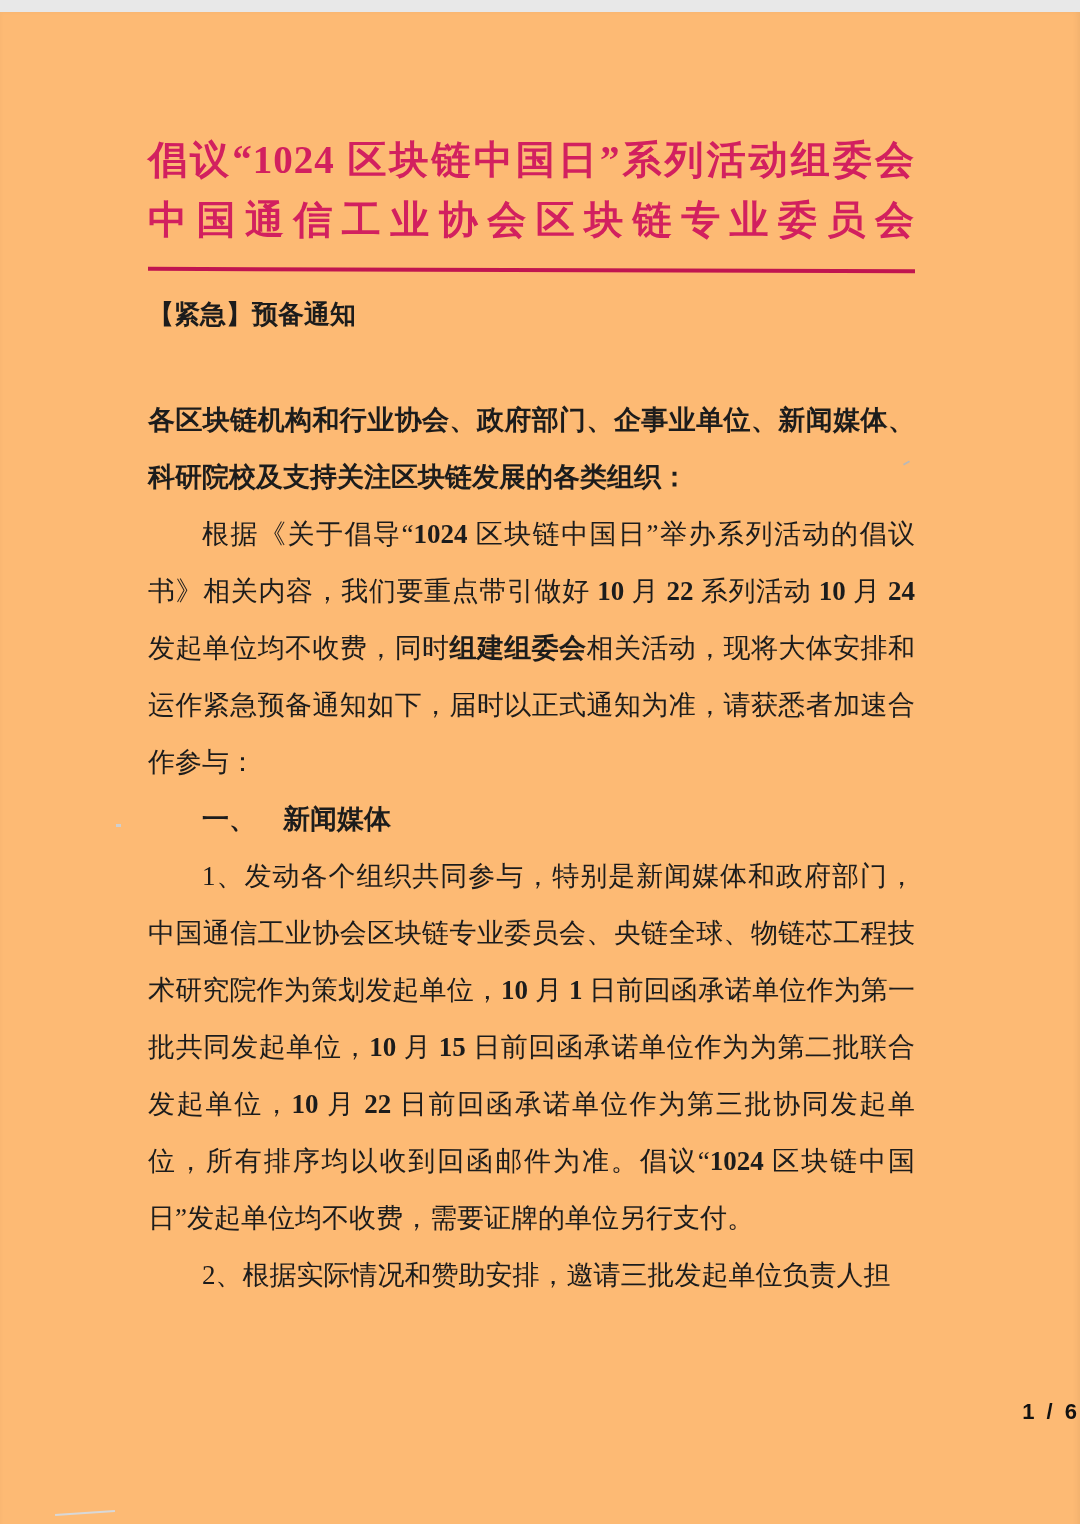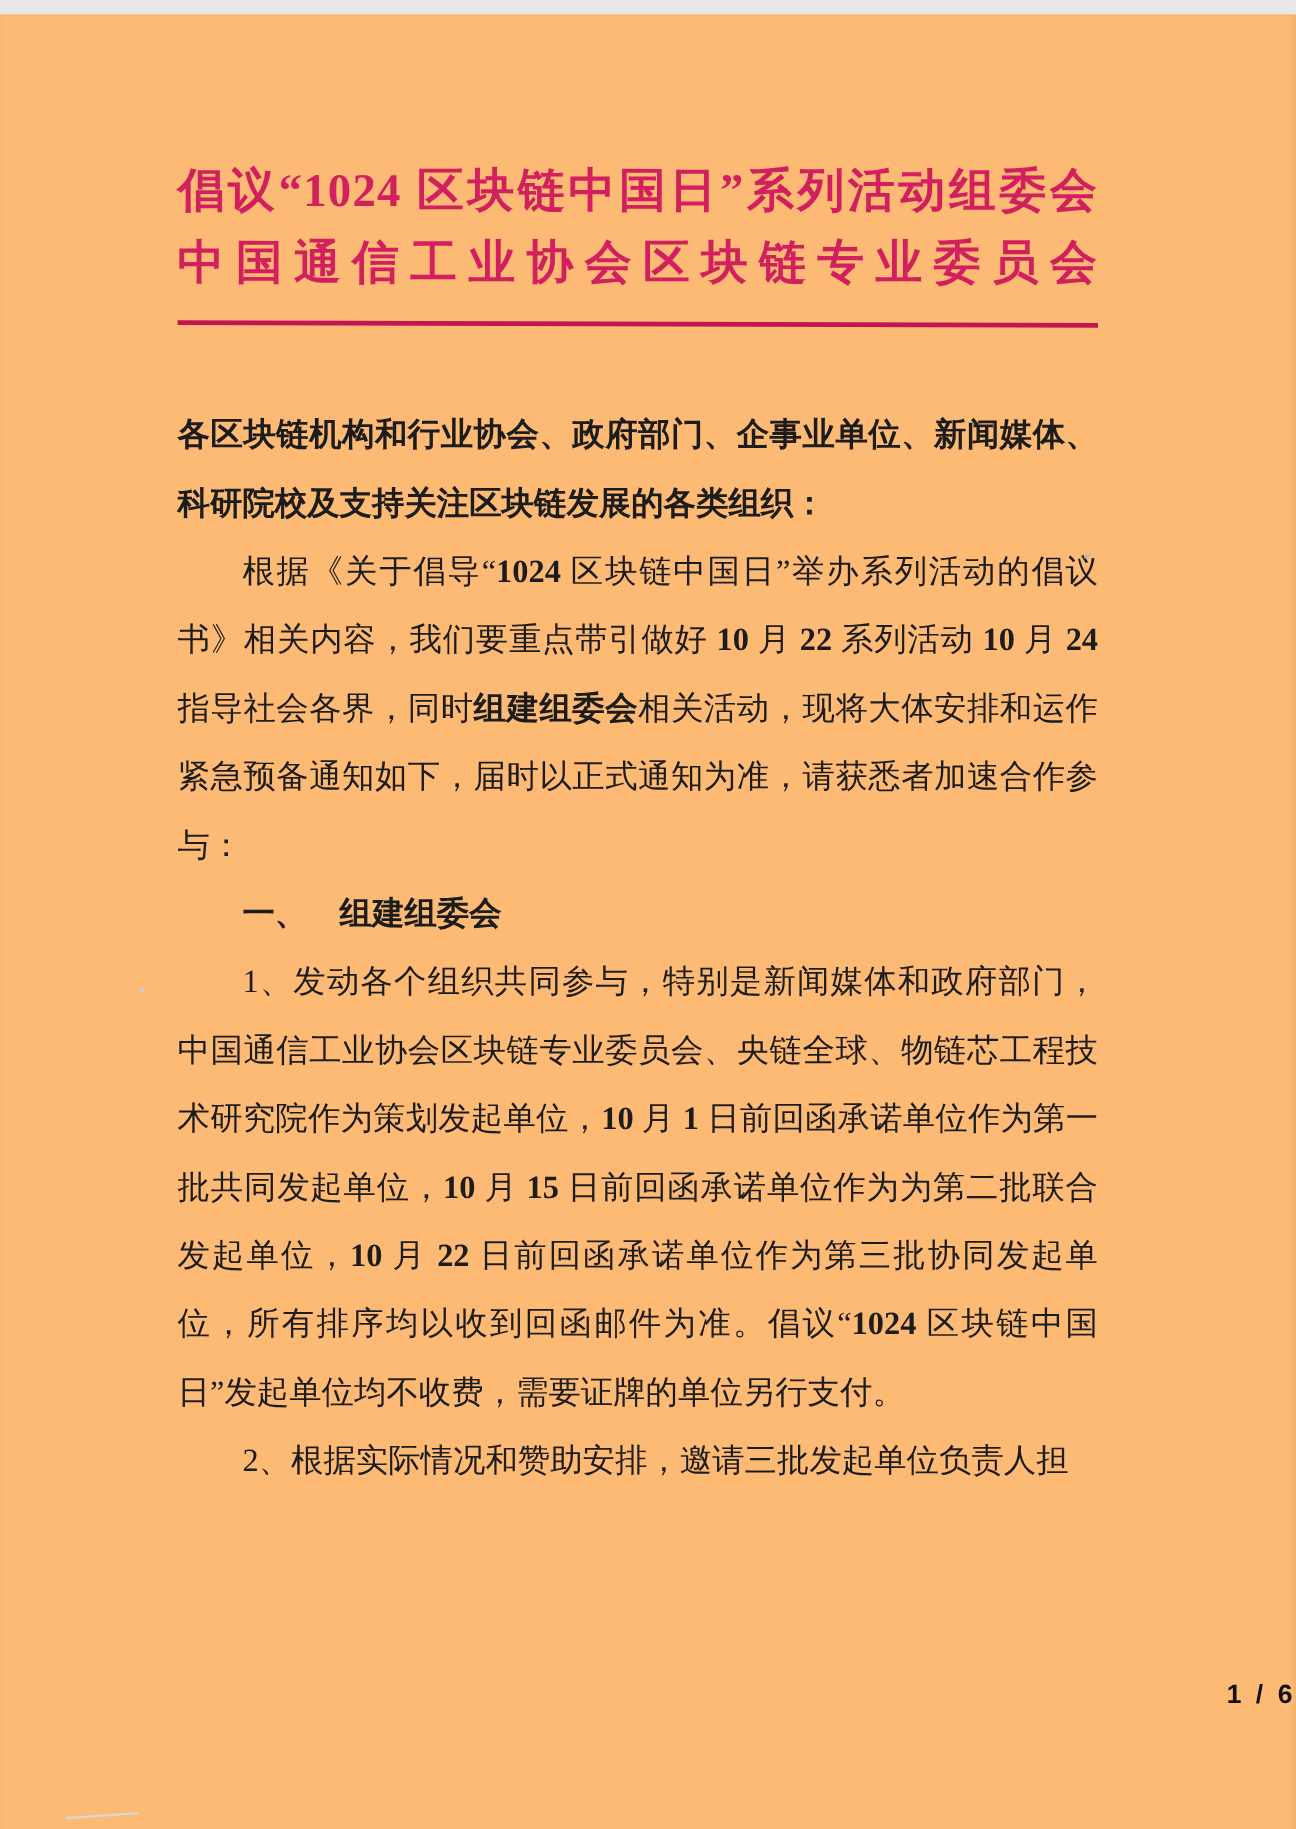--- a/index.html
+++ b/index.html
@@ -98,27 +98,28 @@
 
 <div class="sheet">
   <div class="content">
 
     <div class="letterhead">
       <div class="lh-line" style="color: rgb(210, 32, 95);">倡议“1024 区块链中国日”系列活动组委会</div>
       <div class="lh-line" style="color: rgb(210, 32, 95);">中国通信工业协会区块链专业委员会</div>
       <div class="red-rule" style="background: rgb(192, 21, 80);"></div>
     </div>
 
+    <div class="notice">【紧急】预备通知</div>
 
 
 
     <div class="doc-body">
         <p class=" bold"><span>各区块链机构和行业协会、政府部门、企事业单位、新闻媒体、科研院校及支持关注区块链发展的各类组织：</span></p>
-        <p class="indent"><span>根据《关于倡导“</span><span class="b">1024</span><span> 区块链中国日”举办系列活动的倡议书》相关内容，我们要重点带引做好 </span><span class="b">10</span><span> 月 </span><span class="b">22</span><span> 系列活动 </span><span class="b">10</span><span> 月 </span><span class="b">24</span><span> 指导社会各界，同时</span><span class="b">组建组委会</span><span>相关活动，现将大体安排和运作紧急预备通知如下，届时以正式通知为准，请获悉者加速合作参与：</span></p>
-        <p class="indent bold"><span>一、　组建组委会</span></p>
+        <p class="indent"><span>根据《关于倡导“</span><span class="b">1024</span><span> 区块链中国日”举办系列活动的倡议书》相关内容，我们要重点带引做好 </span><span class="b">10</span><span> 月 </span><span class="b">22</span><span> 系列活动 </span><span class="b">10</span><span> 月 </span><span class="b">24</span><span> 发起单位均不收费，同时</span><span class="b">组建组委会</span><span>相关活动，现将大体安排和运作紧急预备通知如下，届时以正式通知为准，请获悉者加速合作参与：</span></p>
+        <p class="indent bold"><span>一、　新闻媒体</span></p>
         <p class="indent"><span>1、发动各个组织共同参与，特别是新闻媒体和政府部门，中国通信工业协会区块链专业委员会、央链全球、物链芯工程技术研究院作为策划发起单位，</span><span class="b">10</span><span> 月 </span><span class="b">1</span><span> 日前回函承诺单位作为第一批共同发起单位，</span><span class="b">10</span><span> 月 </span><span class="b">15</span><span> 日前回函承诺单位作为为第二批联合发起单位，</span><span class="b">10</span><span> 月 </span><span class="b">22</span><span> 日前回函承诺单位作为第三批协同发起单位，所有排序均以收到回函邮件为准。倡议“</span><span class="b">1024</span><span> 区块链中国日”发起单位均不收费，需要证牌的单位另行支付。</span></p>
         <p class="indent"><span>2、根据实际情况和赞助安排，邀请三批发起单位负责人担</span></p>
       </div>
 
   </div>
 
   <div class="page-footer">1 / 6</div>
 
   <div class="speck-1"></div>
   <div class="speck-2"></div>

